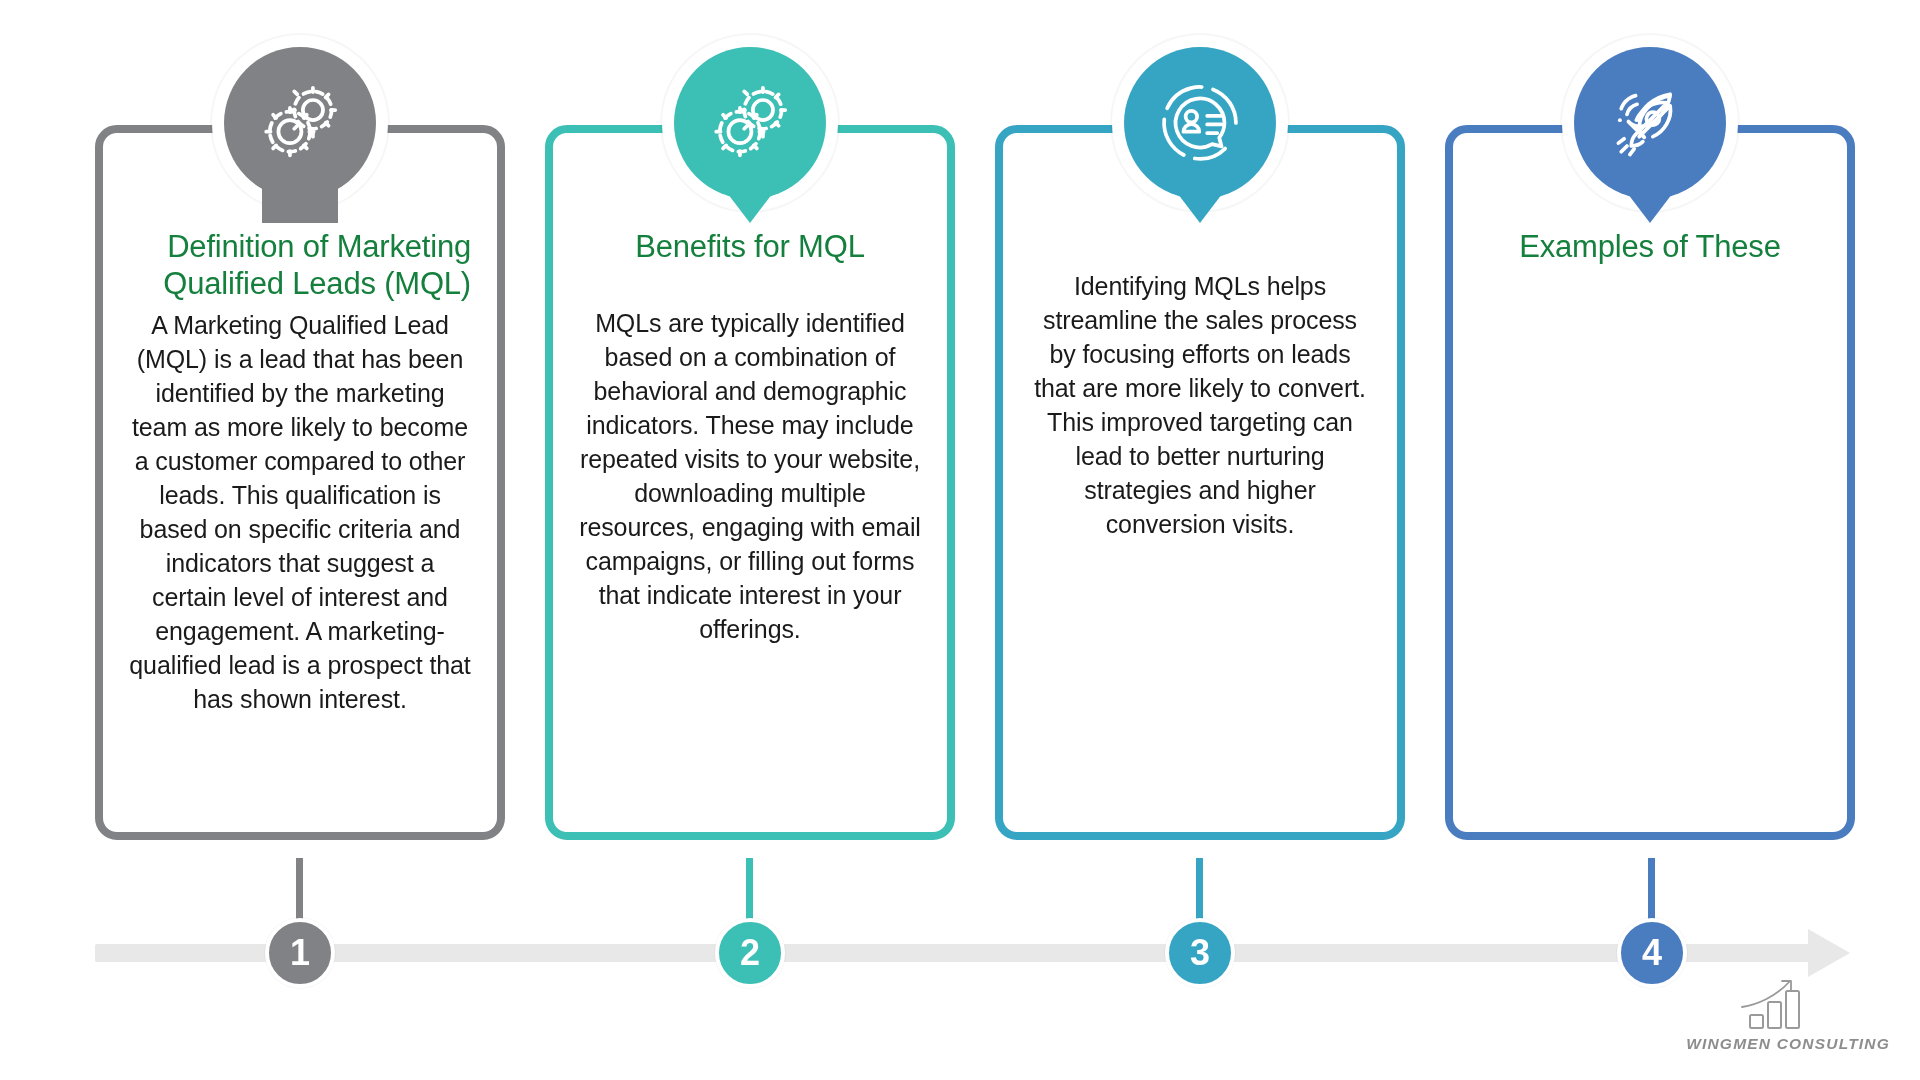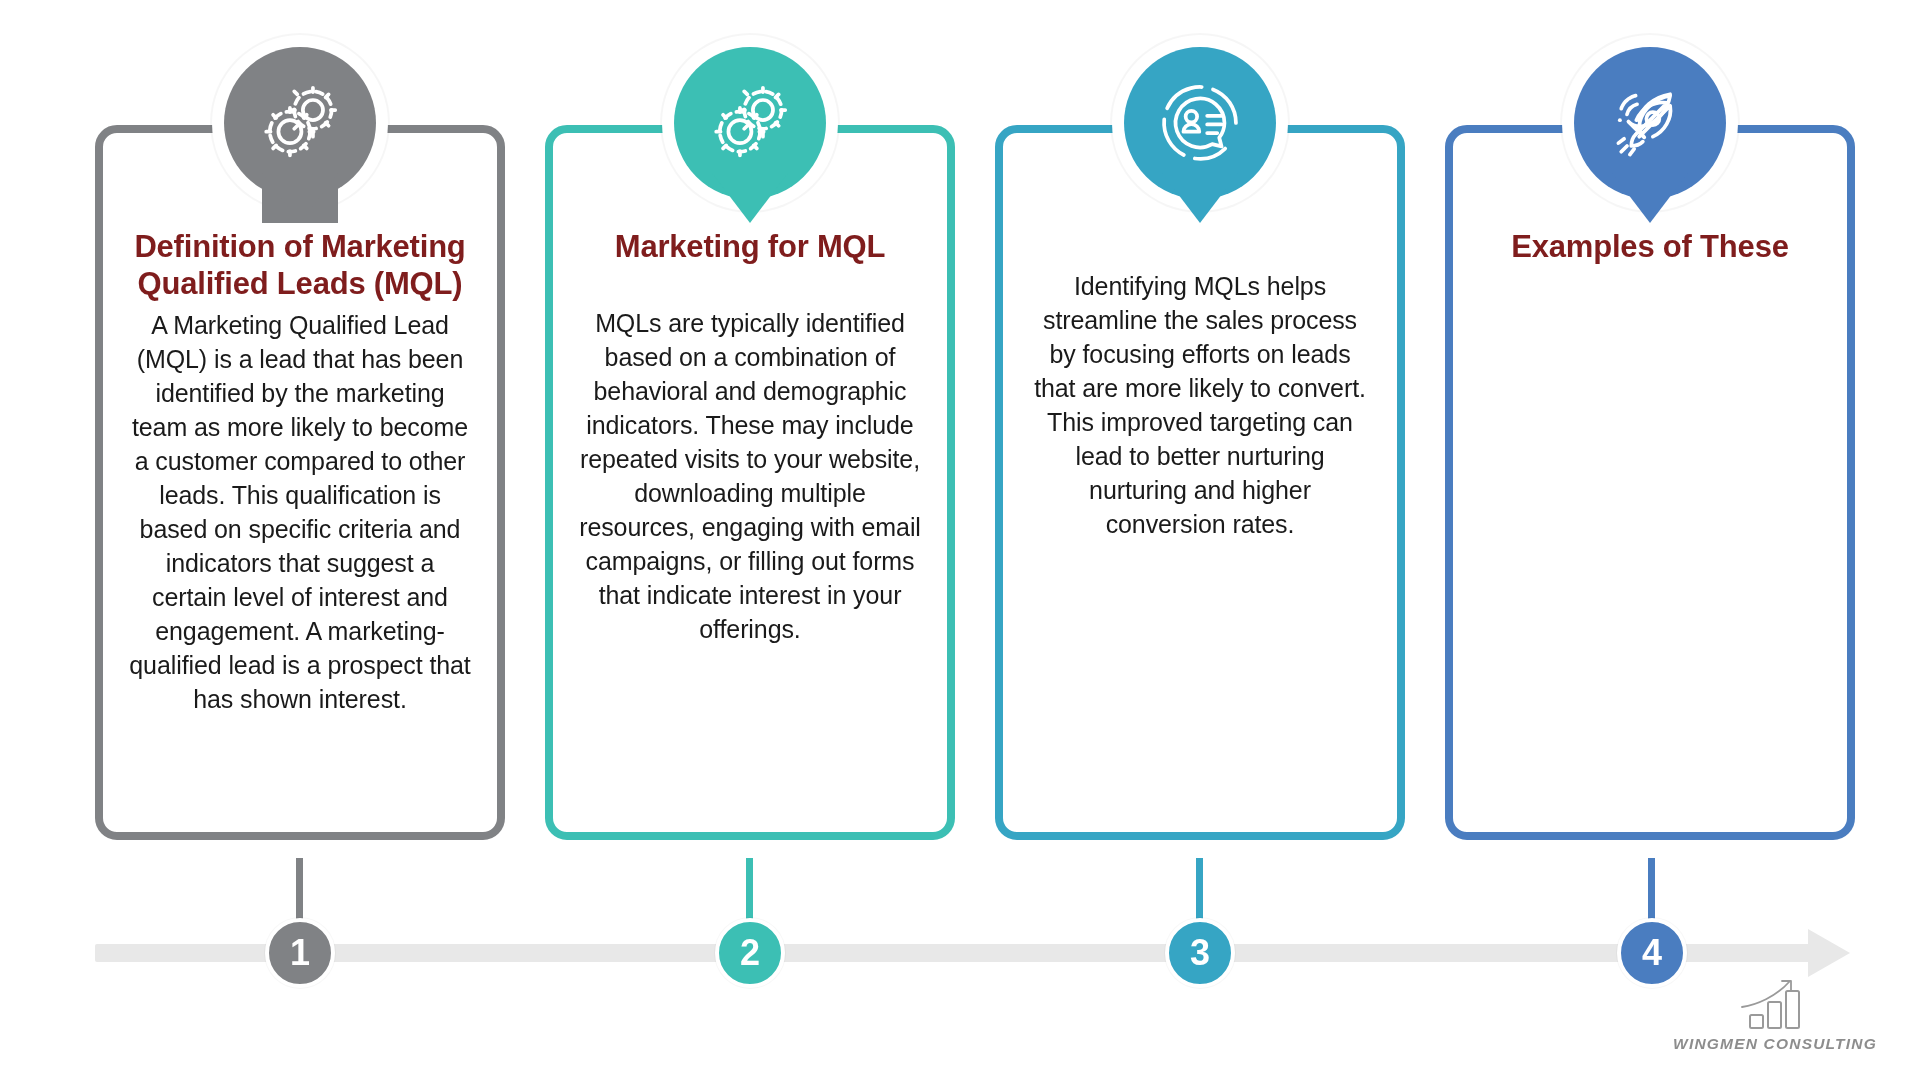--- a/index.html
+++ b/index.html
@@ -28,23 +28,23 @@
     border:8px solid #808285;
     border-radius:22px;
     background:#ffffff;
     display:flex;
     flex-direction:column;
     align-items:center;
     padding:96px 26px 18px 26px;
   }
   .card-title{
     font-size:31px;
-    font-weight:bold;
-    color:#7f1d1d;
-    text-align:center;
+    font-weight:normal;
+    color:#15803d;
+    text-align:right;
     line-height:1.18;
     letter-spacing:-0.2px;
     margin:0;
   }
   .card-body{
     margin-top:28px;
     font-size:25px;
     color:#1a1a1a;
     text-align:center;
     line-height:1.36;
@@ -161,20 +161,21 @@
   }
   .logo svg{display:block;margin:0 auto;}
   .logo-text{
     margin-top:2px;
     font-size:15.5px;
     font-weight:bold;
     font-style:italic;
     letter-spacing:1.2px;
     color:#8d8d8d;
     white-space:nowrap;
+    text-align:right;
   }
 </style>
 </head>
 <body>
 
 <div class="stage">
 
   <div class="cards">
 
     <div class="card c1">
@@ -202,38 +203,38 @@
           <svg viewBox="0 0 64 64" fill="none" stroke="#ffffff" stroke-width="2.6" stroke-linecap="round" stroke-linejoin="round">
             <circle cx="41" cy="23" r="7"></circle>
             <path d="M41 10.5v-3M41 38.5v3M53.5 23h3M25.5 23h3M49.8 14.2l2.1-2.1M30.1 33.9l-2.1 2.1M49.8 31.8l2.1 2.1M30.1 12.1l-2.1-2.1"></path>
             <circle cx="41" cy="23" r="13" stroke-dasharray="5 4"></circle>
             <circle cx="25" cy="38" r="8"></circle>
             <path d="M25 24.5v-3M25 51.5v3M38.5 38h3M8.5 38h3M34.6 28.4l2.1-2.1M15.4 47.6l-2.1 2.1M34.6 47.6l2.1 2.1M15.4 28.4l-2.1-2.1"></path>
             <circle cx="25" cy="38" r="14" stroke-dasharray="5 4"></circle>
           </svg>
         </div>
       </div>
-      <h2 class="card-title">Marketing for MQL</h2>
+      <h2 class="card-title">Benefits for MQL</h2>
       <p class="card-body">MQLs are typically identified based on a combination of behavioral and demographic indicators. These may include repeated visits to your website, downloading multiple resources, engaging with email campaigns, or filling out forms that indicate interest in your offerings.</p>
     </div>
 
     <div class="card c3">
       <div class="pin-wrap">
         <div class="pin-halo"></div>
         <div class="pin">
           <svg viewBox="0 0 64 64" fill="none" stroke="#ffffff" stroke-width="2.6" stroke-linecap="round" stroke-linejoin="round">
             <path d="M49 32a17 17 0 1 0-8.5 14.7l6.5 1.6-1.6-6.1A16.9 16.9 0 0 0 49 32z"></path>
             <path d="M57 32a25 25 0 1 0-7.5 17.8" stroke-dasharray="30 8"></path>
             <circle cx="26" cy="27.5" r="4"></circle>
             <path d="M20.5 38c0-3 2.5-5.2 5.5-5.2s5.5 2.2 5.5 5.2z"></path>
             <path d="M37 27h10M37 33h10M37 39h7"></path>
           </svg>
         </div>
       </div>
-      <p class="card-body">Identifying MQLs helps streamline the sales process by focusing efforts on leads that are more likely to convert. This improved targeting can lead to better nurturing nurturing and higher conversion rates.</p>
+      <p class="card-body">Identifying MQLs helps streamline the sales process by focusing efforts on leads that are more likely to convert. This improved targeting can lead to better nurturing strategies and higher conversion visits.</p>
     </div>
 
     <div class="card c4">
       <div class="pin-wrap">
         <div class="pin-halo"></div>
         <div class="pin">
           <svg viewBox="0 0 64 64" fill="none" stroke="#ffffff" stroke-width="2.6" stroke-linecap="round" stroke-linejoin="round">
             <path d="M24 40c-3-3-4-7-3-11 2-8 10-16 21-18 -2 11-10 19-18 21-4 1-8 0-11-3z" transform="translate(4,2)"></path>
             <path d="M46 12c-12 2-20 10-22 18"></path>
             <path d="M24.5 41.5 46 20c1.5 9-4 18-12 21.5"></path>

